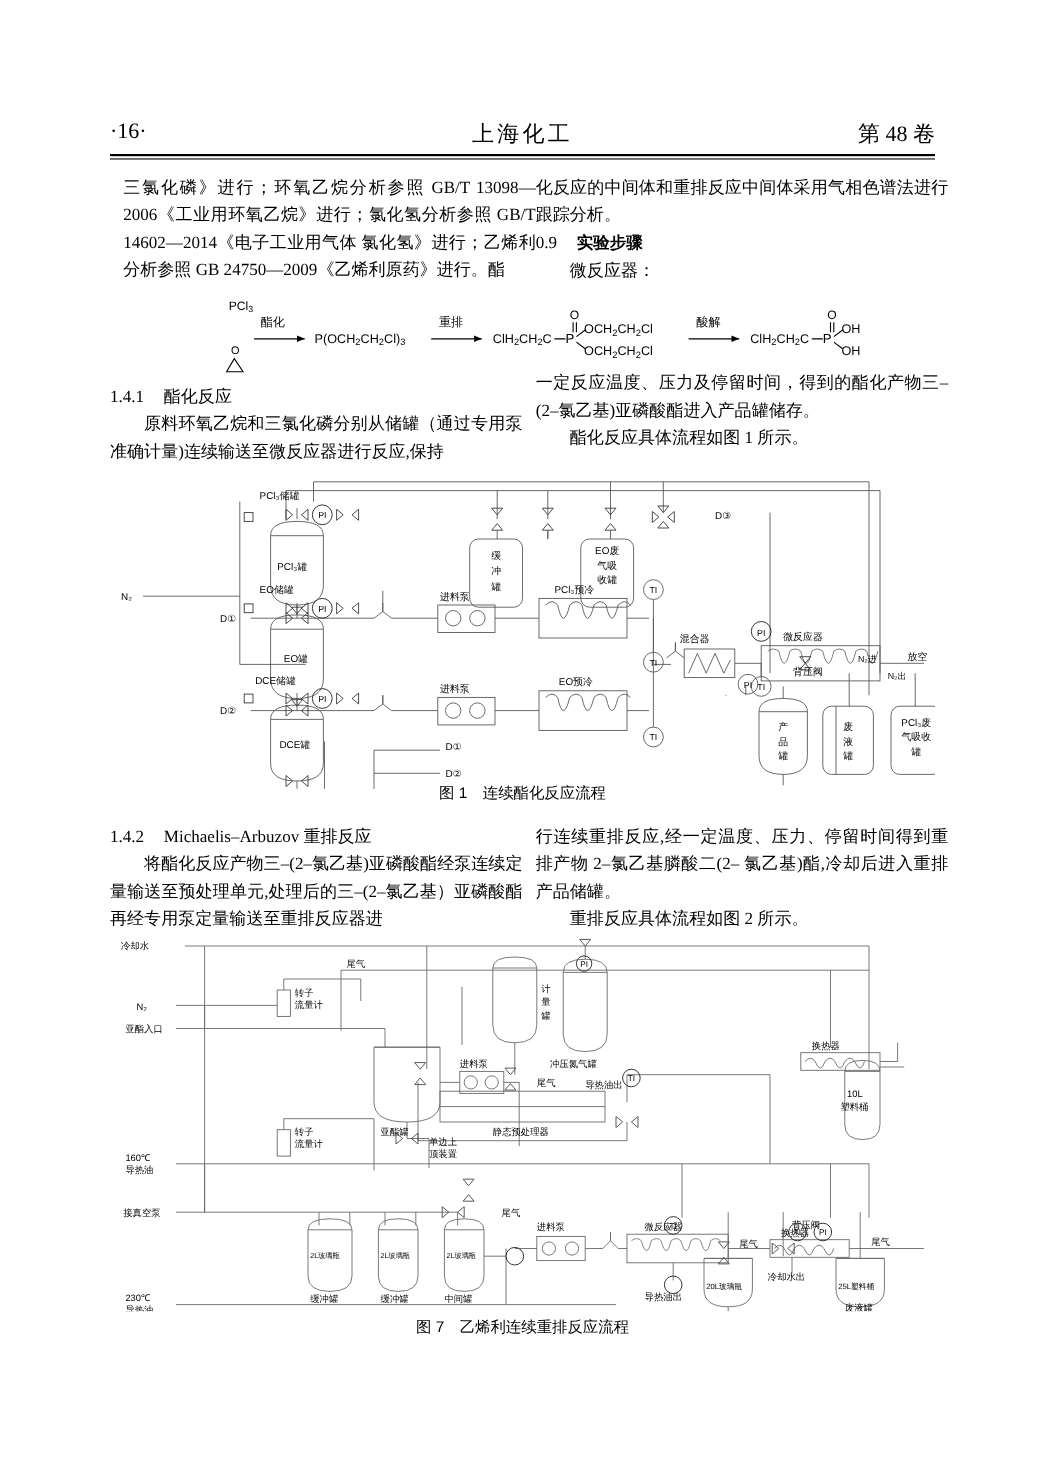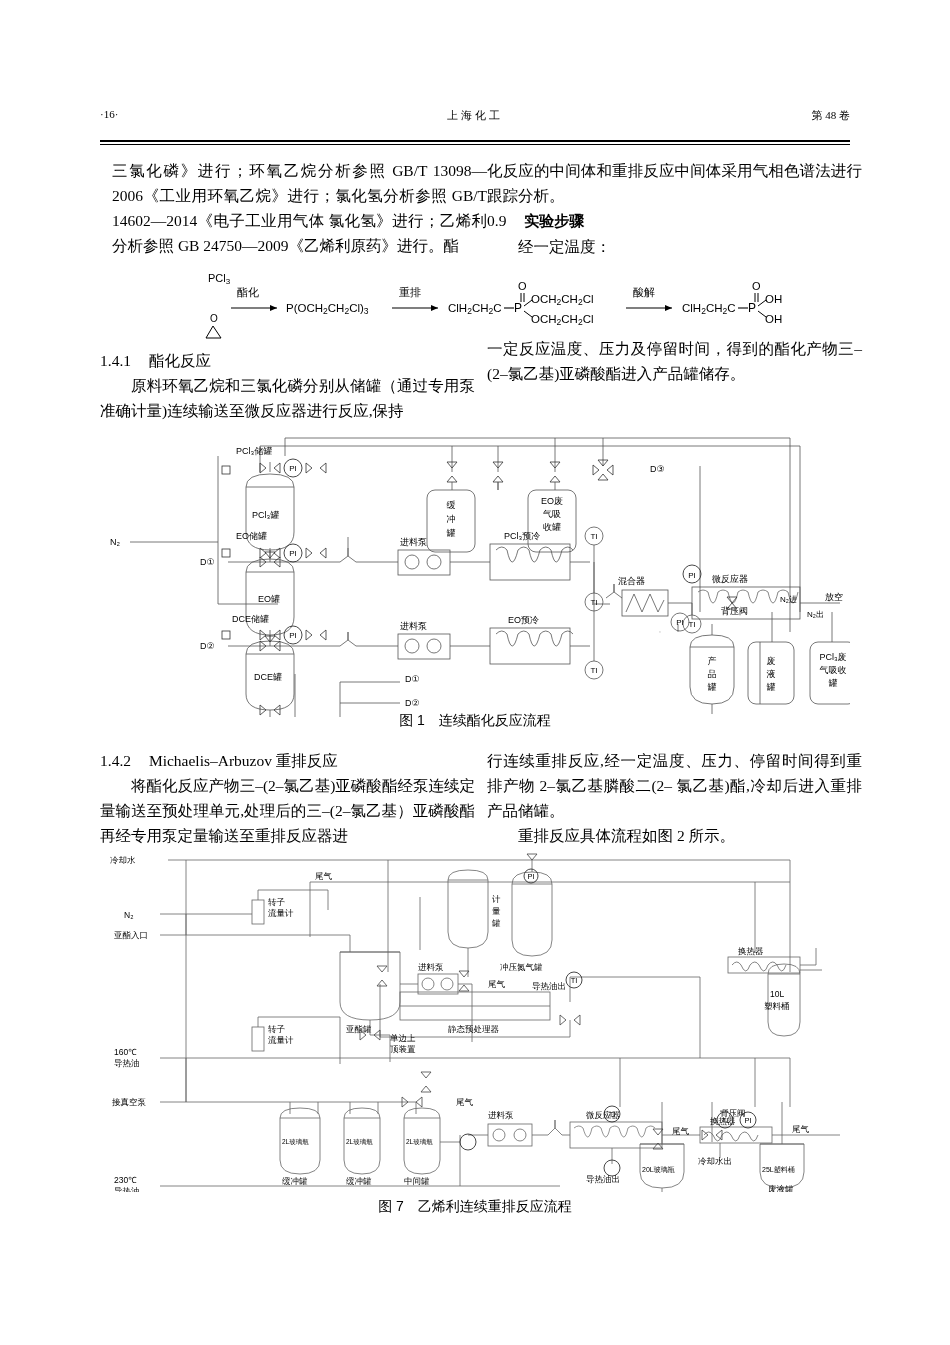--- a/index.html
+++ b/index.html
@@ -10,21 +10,21 @@
     color:#000;
     position:relative;
     overflow:hidden;
   }
   .page{
     position:absolute; left:0; top:0; width:950px; height:1345px;
   }
   
   .runhead{
     position:absolute; left:100px; top:108px; width:750px; height:24px;
-    font-size:11px;
+    font-size:20px;
   }
   .runhead .folio{position:absolute;left:0;top:0;}
   .runhead .journal{position:absolute;left:0;right:0;text-align:center;top:0;letter-spacing:3px;}
   .runhead .vol{position:absolute;right:0;top:0;}
   .rule{
     position:absolute;left:100px;width:750px;border-top:2px solid #000;
   }
   .rule.r1{top:140px;}
   .rule.r2{top:144px;border-top:1px solid #000;}
 
@@ -66,21 +66,21 @@
 
   <div class="col colL" style="top:158px;margin-left:12px;">
     <p class="p">三氯化磷》进行；环氧乙烷分析参照 GB/T 13098—2006《工业用环氧乙烷》进行；氯化氢分析参照 GB/T 14602—2014《电子工业用气体 氯化氢》进行；乙烯利分析参照 GB 24750—2009《乙烯利原药》进行。酯</p>
   </div>
   <div class="col colR" style="top:158px;">
     <p class="p">化反应的中间体和重排反应中间体采用气相色谱法进行跟踪分析。</p>
     <p class="p sechd">
       <span class="num">0.9</span>
       <span style="display:inline-block;width:14px;"></span><span class="hd">实验步骤</span>
     </p>
-    <p class="p indent">经一定温度：</p>
+    <p class="p indent">微反应器：</p>
   </div>
 
   <div class="scheme">
     <svg width="750" height="80" viewBox="0 0 750 80">
 
       <text x="108" y="16" font-size="11">PCl<tspan font-size="8" dy="2">3</tspan></text>
 
       <g stroke="#000" stroke-width="1" fill="none">
         <text x="110" y="56" font-size="10" stroke="none" fill="#000">O</text>
         <path d="M113 60 L106 72 L121 72 Z"></path>
@@ -130,20 +130,21 @@
 
   <div class="col colL" style="top:348px;">
     <p class="p sechd">
       <span class="num">1.4.1</span>
       <span style="display:inline-block;width:14px;"></span><span>酯化反应</span>
     </p>
     <p class="p indent">原料环氧乙烷和三氯化磷分别从储罐（通过专用泵准确计量)连续输送至微反应器进行反应,保持</p>
   </div>
   <div class="col colR" style="top:336px;">
     <p class="p">一定反应温度、压力及停留时间，得到的酯化产物三–(2–氯乙基)亚磷酸酯进入产品罐储存。</p>
+    <p class="p indent">酯化反应具体流程如图 1 所示。</p>
   </div>
 
   <div class="figbox" style="left:100px;top:432px;width:750px;height:280px;">
     <svg width="750" height="285" viewBox="0 0 750 285">
       <defs>
         <marker id="ar" markerWidth="7" markerHeight="7" refX="6" refY="3" orient="auto">
           <path d="M0,0 L6,3 L0,6 Z" fill="#000"></path>
         </marker>
       </defs>
       <g stroke="#555" stroke-width="0.8" fill="none">

